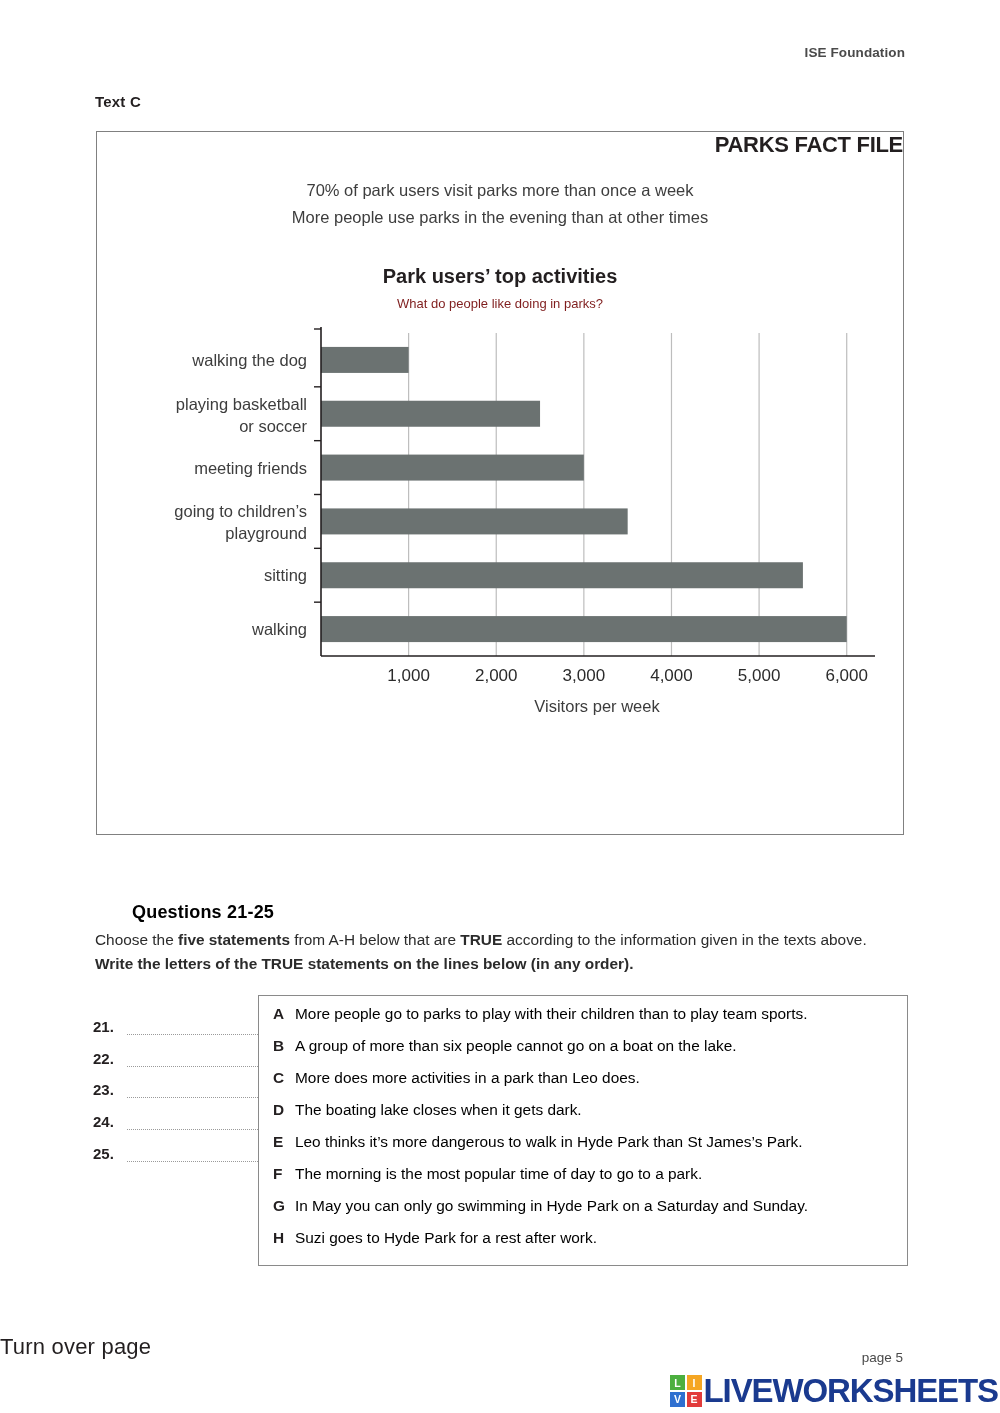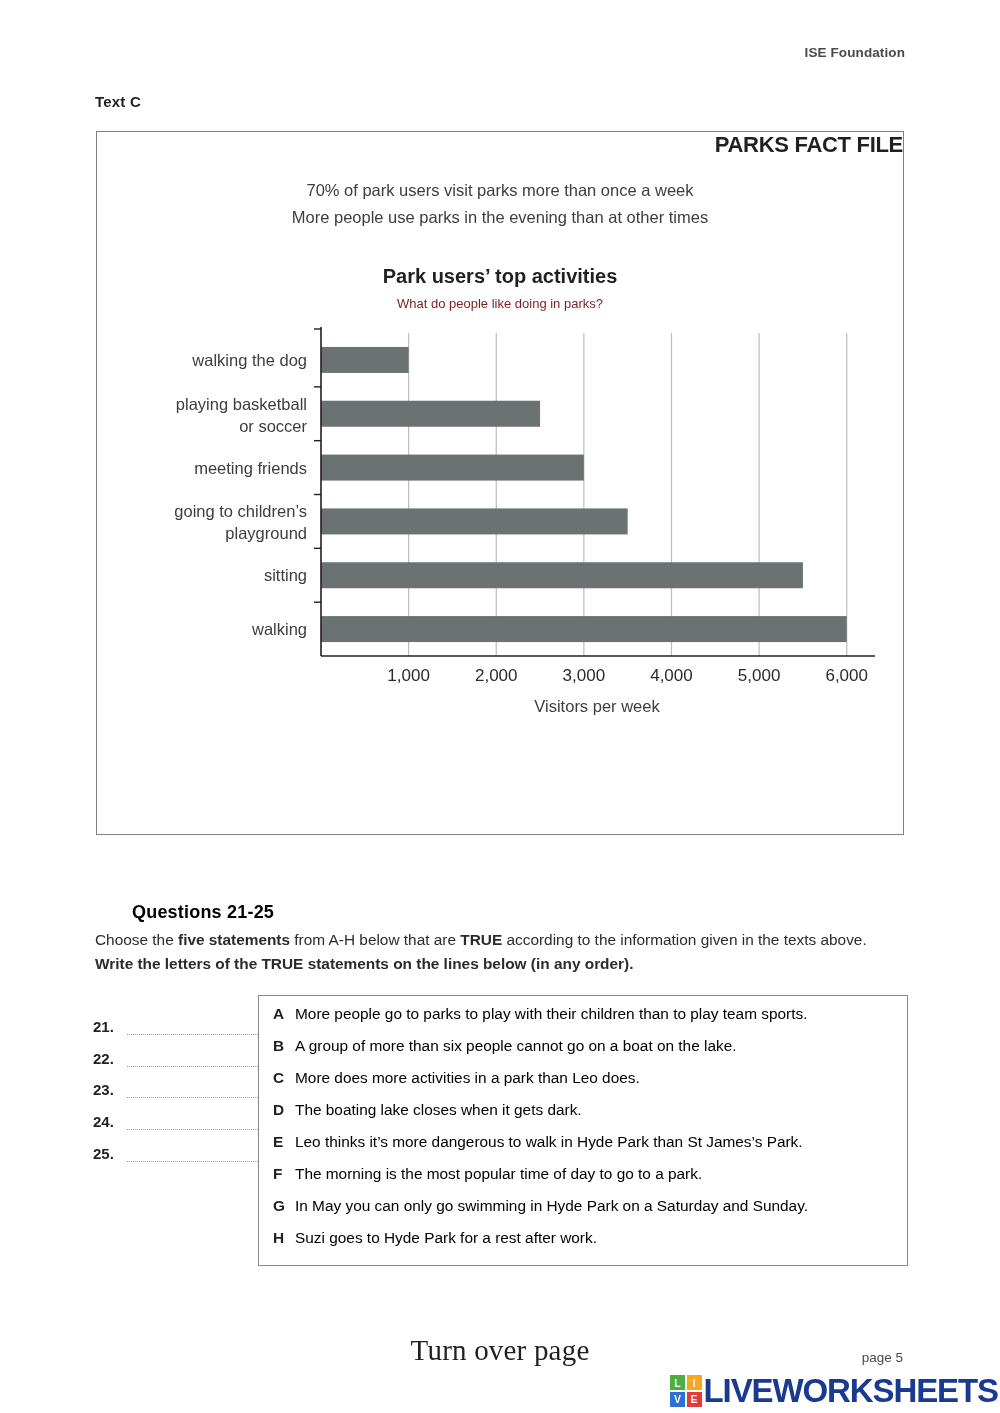--- a/index.html
+++ b/index.html
@@ -89,23 +89,22 @@
   .stmt-row:first-child { margin-top: 9px; }
   .stmt-letter {
     width: 22px; flex: 0 0 22px;
     font-size: 15.4px; font-weight: 700; color: #231f20;
   }
   .stmt-text { font-size: 15.4px; color: #000000; }
 
   
   .turn-over {
     position: absolute; left: 0; right: 0; top: 1334px;
-    text-align: center; font-size: 29px; color: #231f20;
+    font-size: 22px; color: #231f20;
     letter-spacing: .2px;
-    font-family: Liberation Serif, serif;
   }
   .page-num {
     position: absolute; right: 97px; top: 1350px;
     font-size: 13.5px; color: #4a4a4a;
   }
   .lw-logo {
     position: absolute; right: 2px; top: 1372px;
     display: flex; align-items: center;
   }
   .lw-grid {

